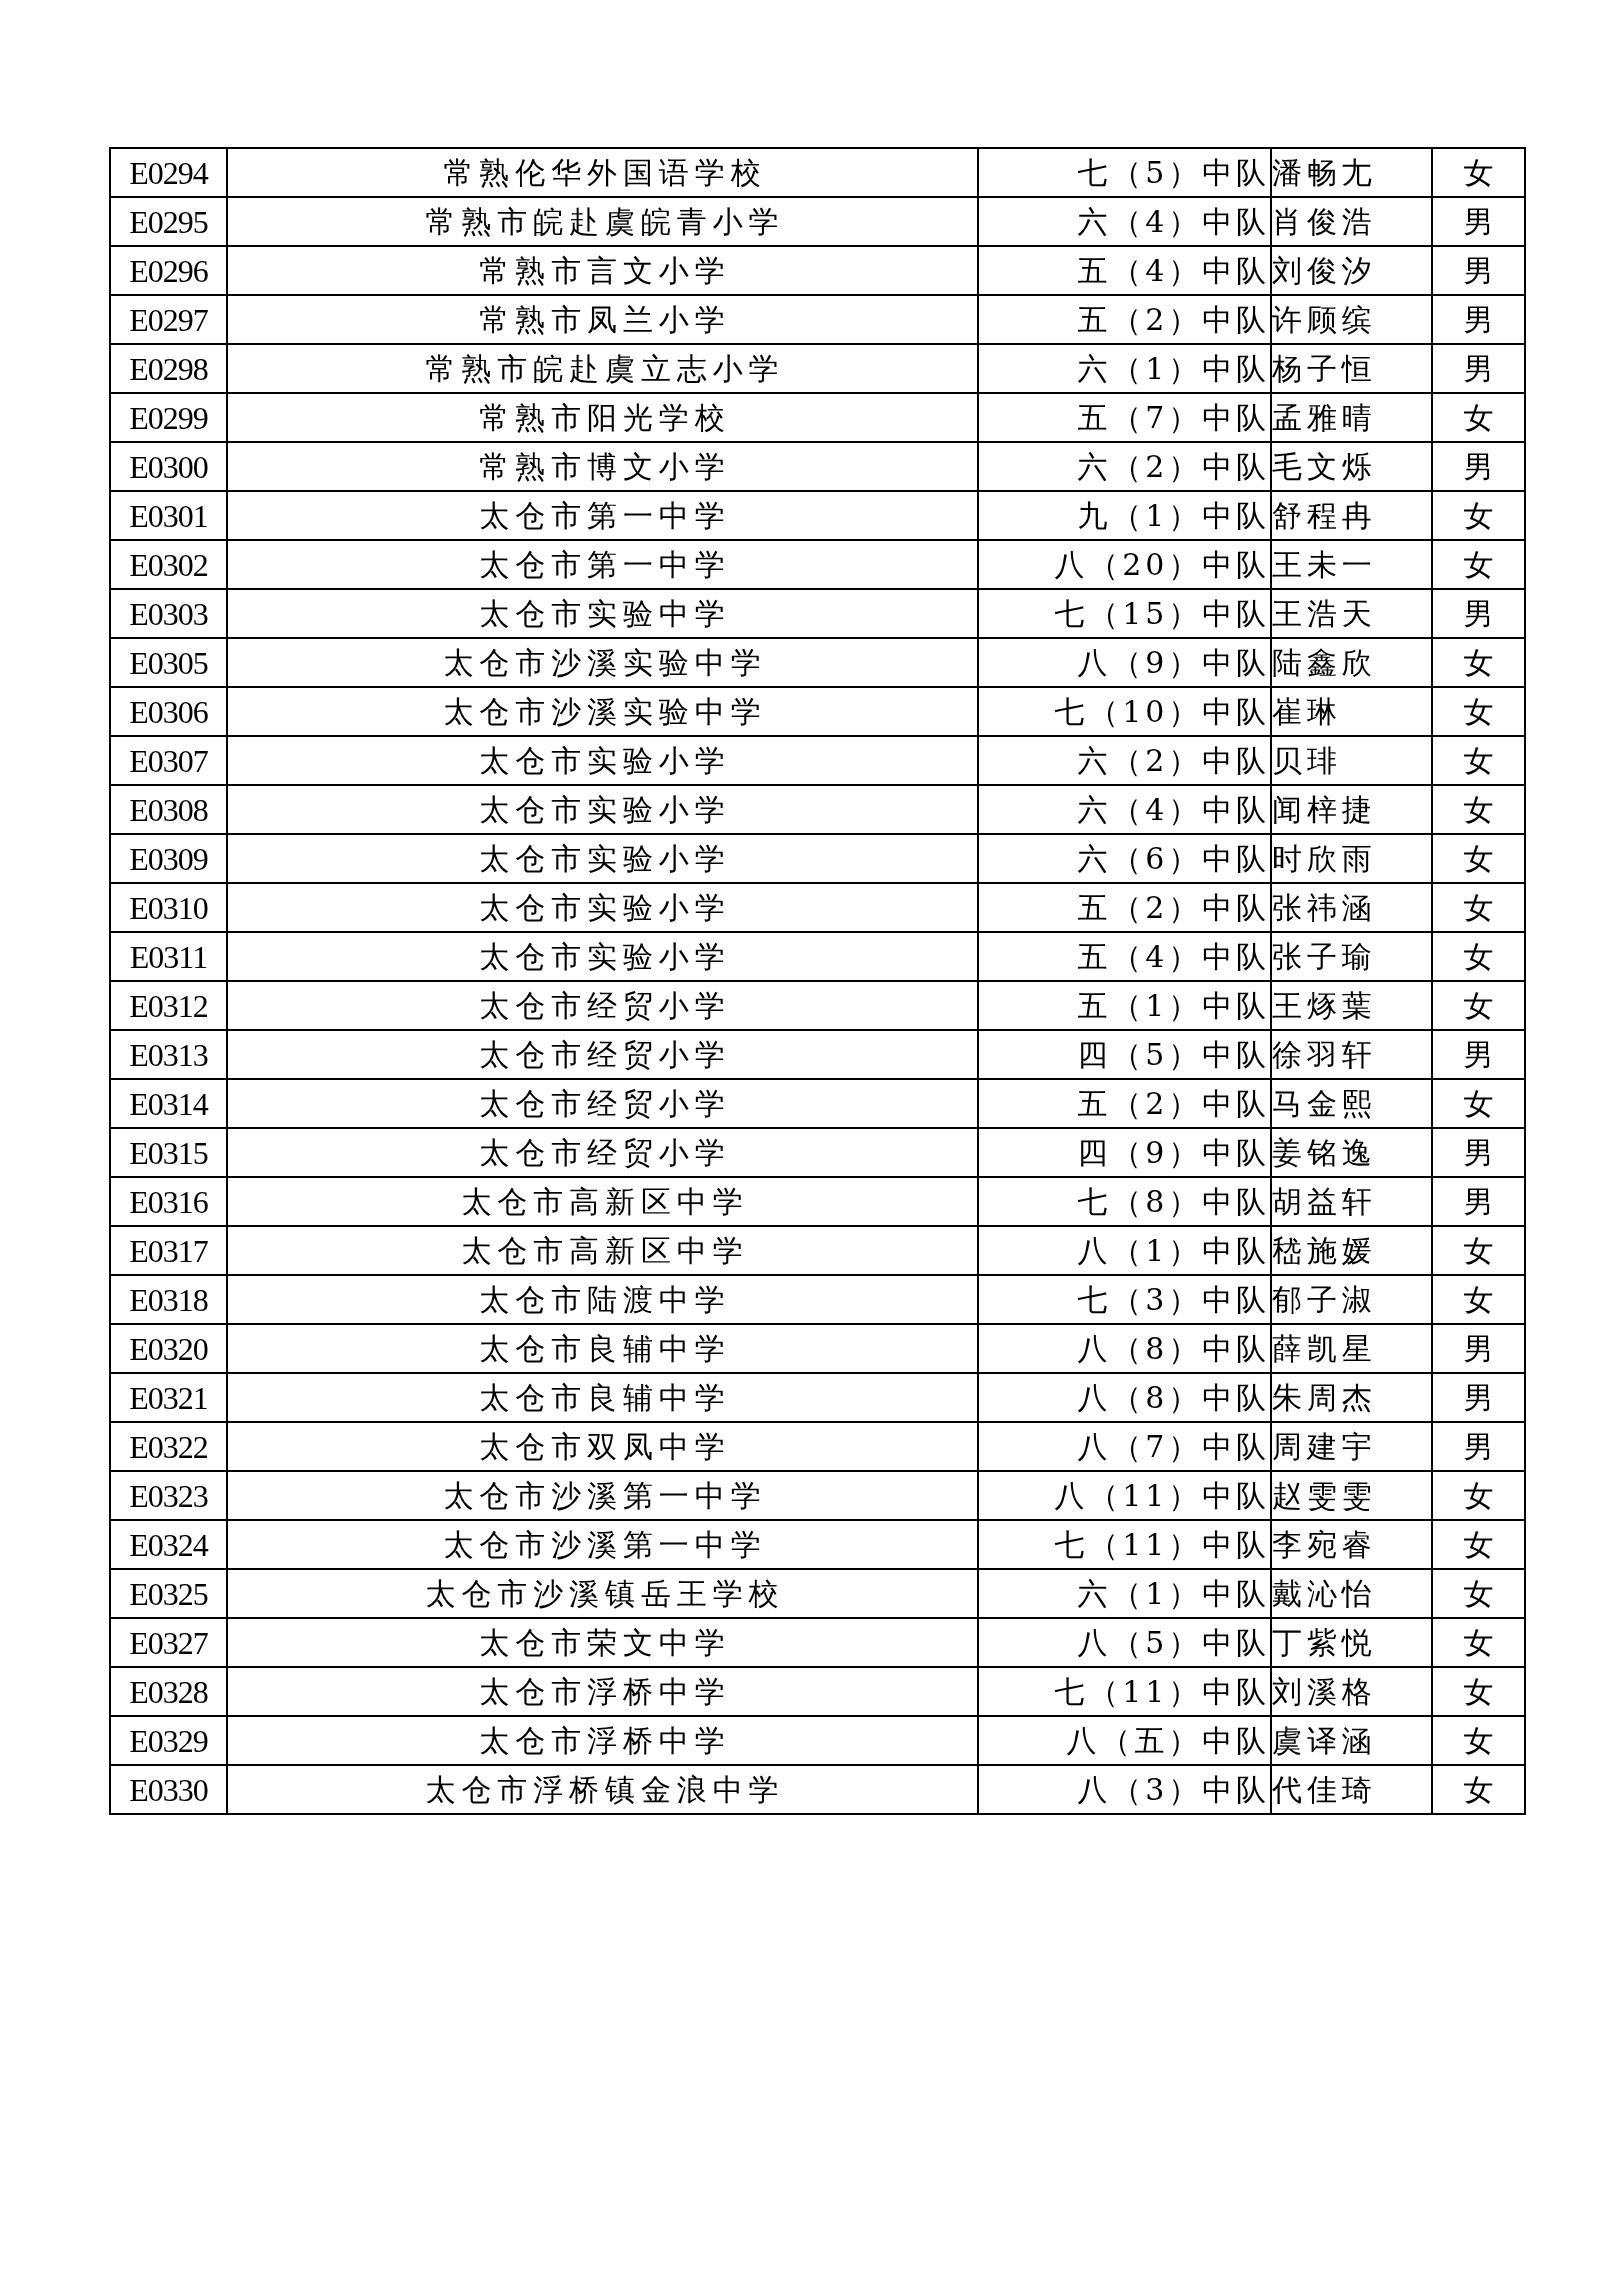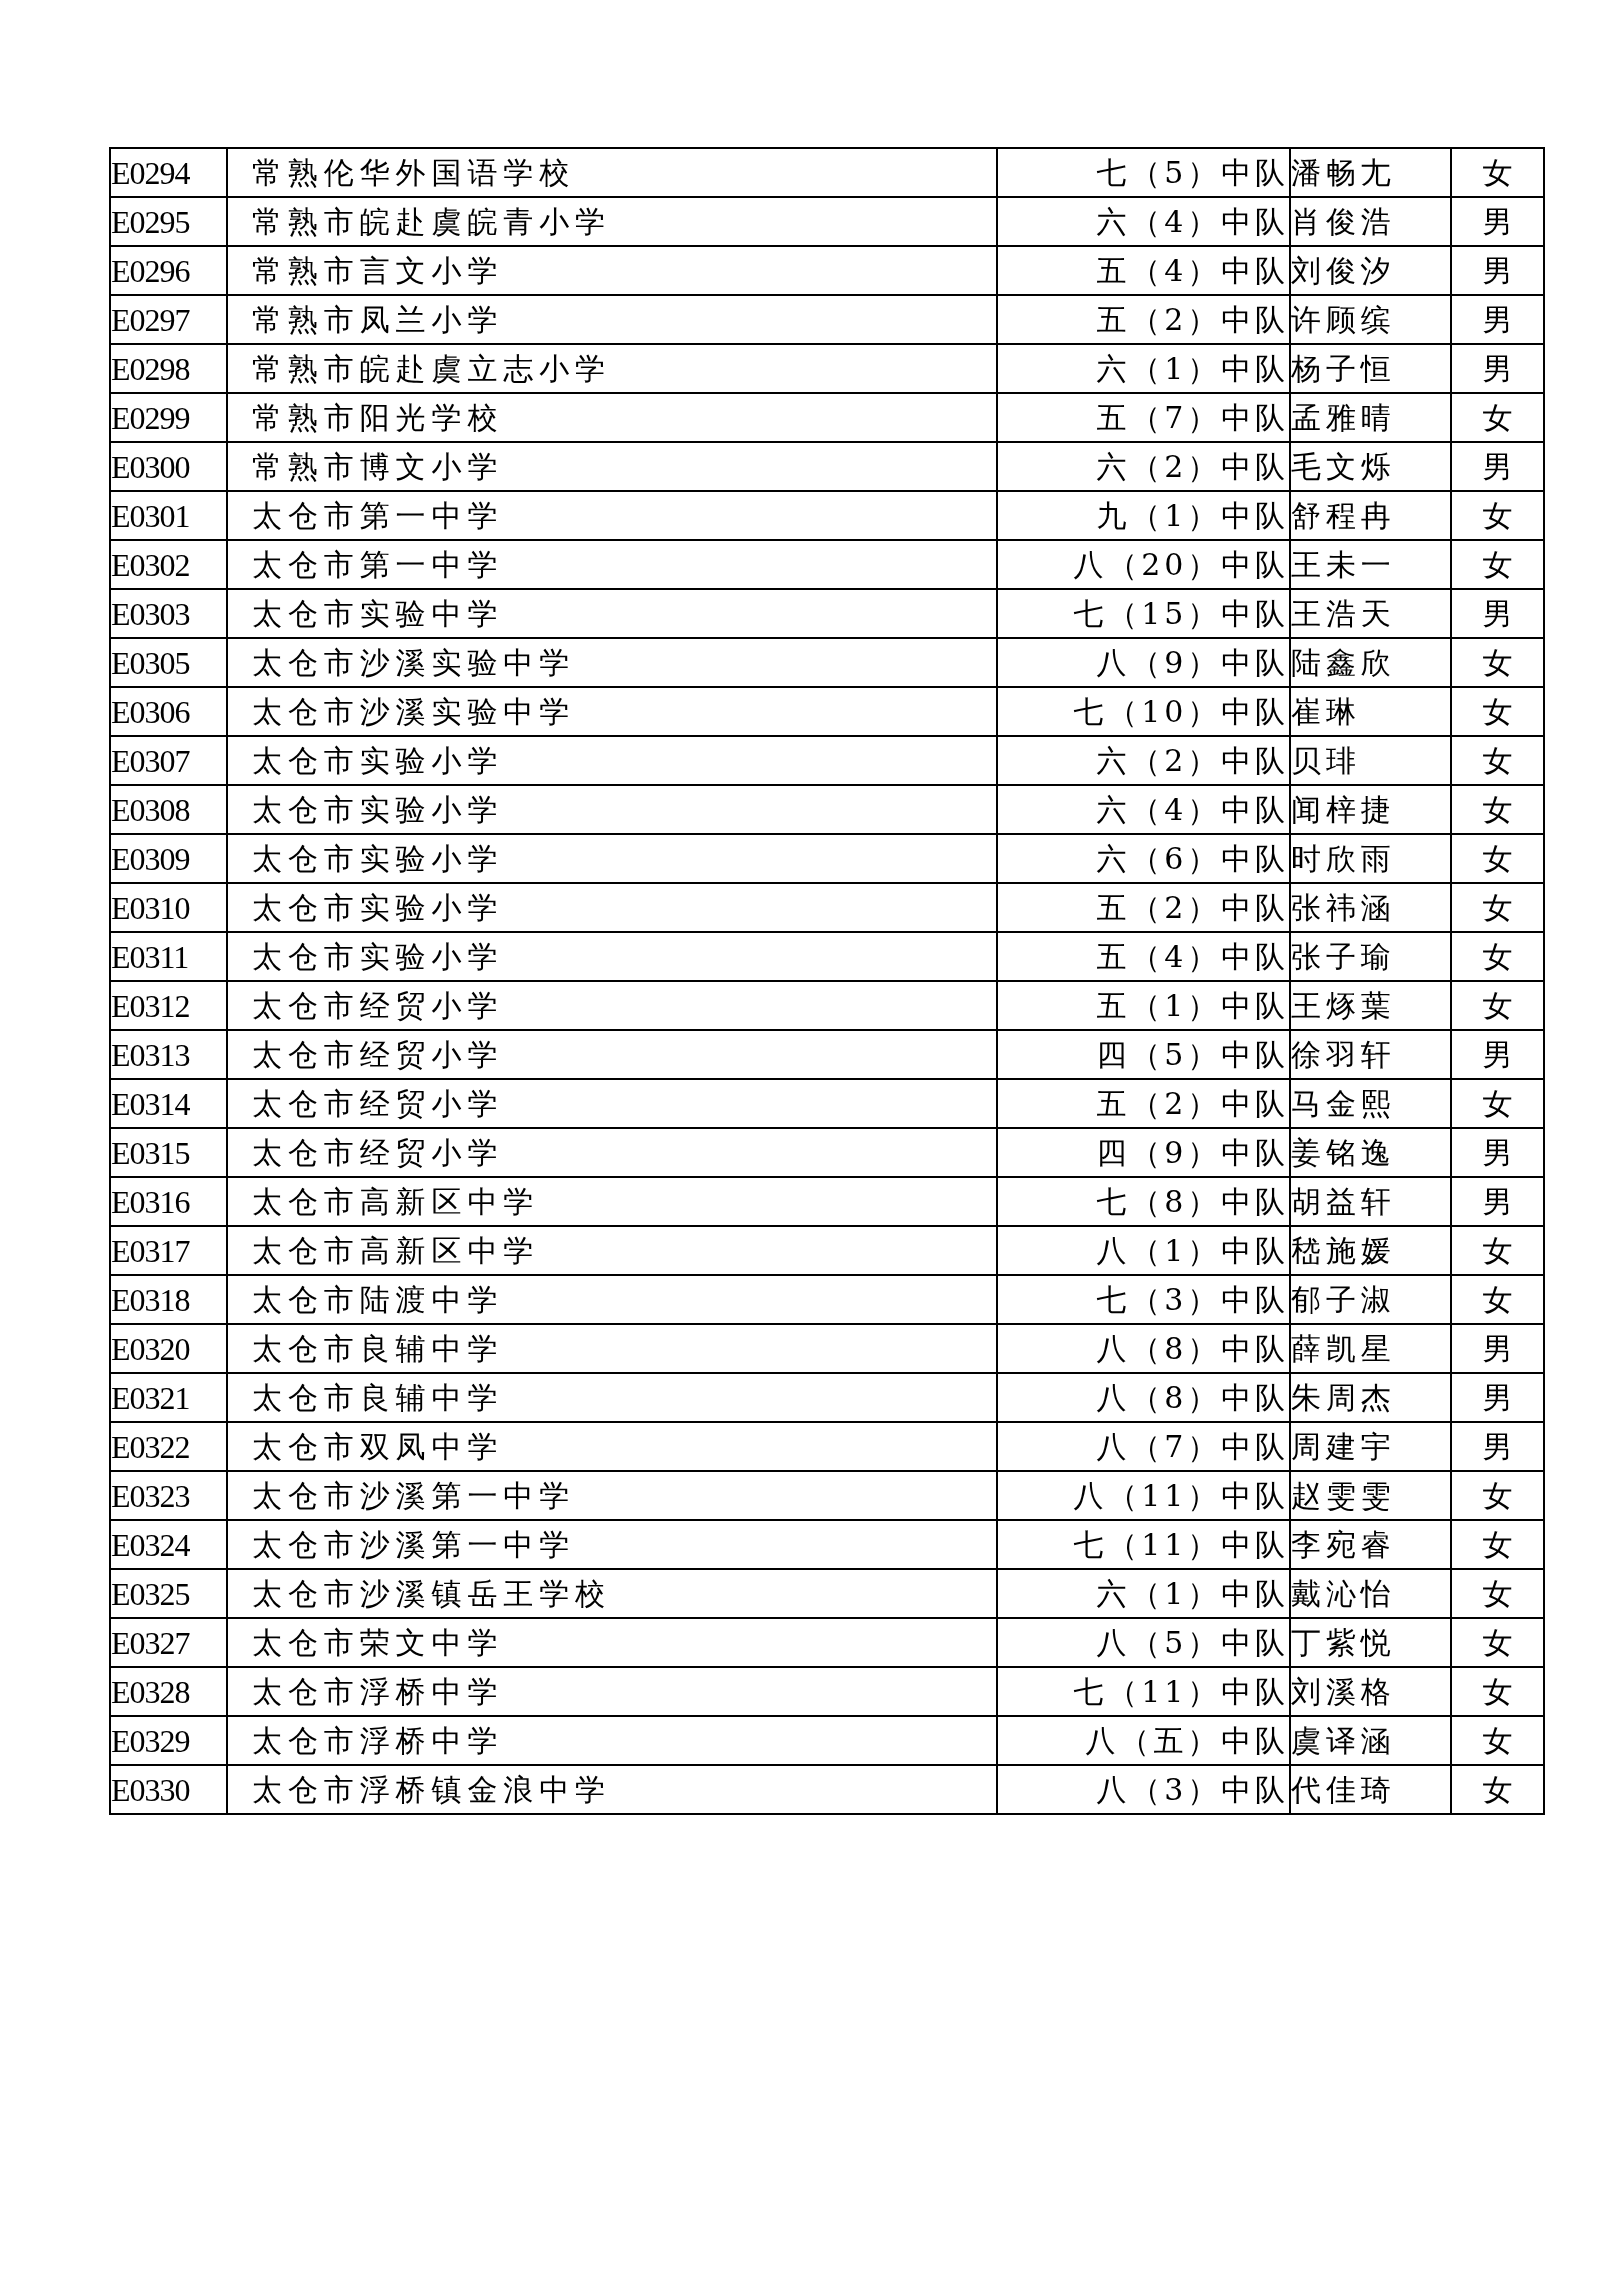--- a/index.html
+++ b/index.html
@@ -34,29 +34,29 @@
       height: 47px;
       padding: 0;
       font-size: 30px;
       line-height: 1;
       white-space: nowrap;
       overflow: hidden;
       vertical-align: middle;
     }
     table.roster td.c-id {
       width: 115px;
-      text-align: left;
+      text-align: center;
       font-family: "Liberation Serif", "DejaVu Serif", serif;
       font-size: 32px;
       letter-spacing: -1px;
     }
     table.roster td.c-school {
       width: 744px;
-      text-align: left;
-      padding-left: 24px;
+      text-align: center;
+      padding-left: 5px;
       letter-spacing: 5.9px;
     }
     table.roster td.c-class {
       width: 291px;
       text-align: right;
       letter-spacing: 3.9px;
     }
     table.roster td.c-name {
       width: 159px;
       text-align: left;

